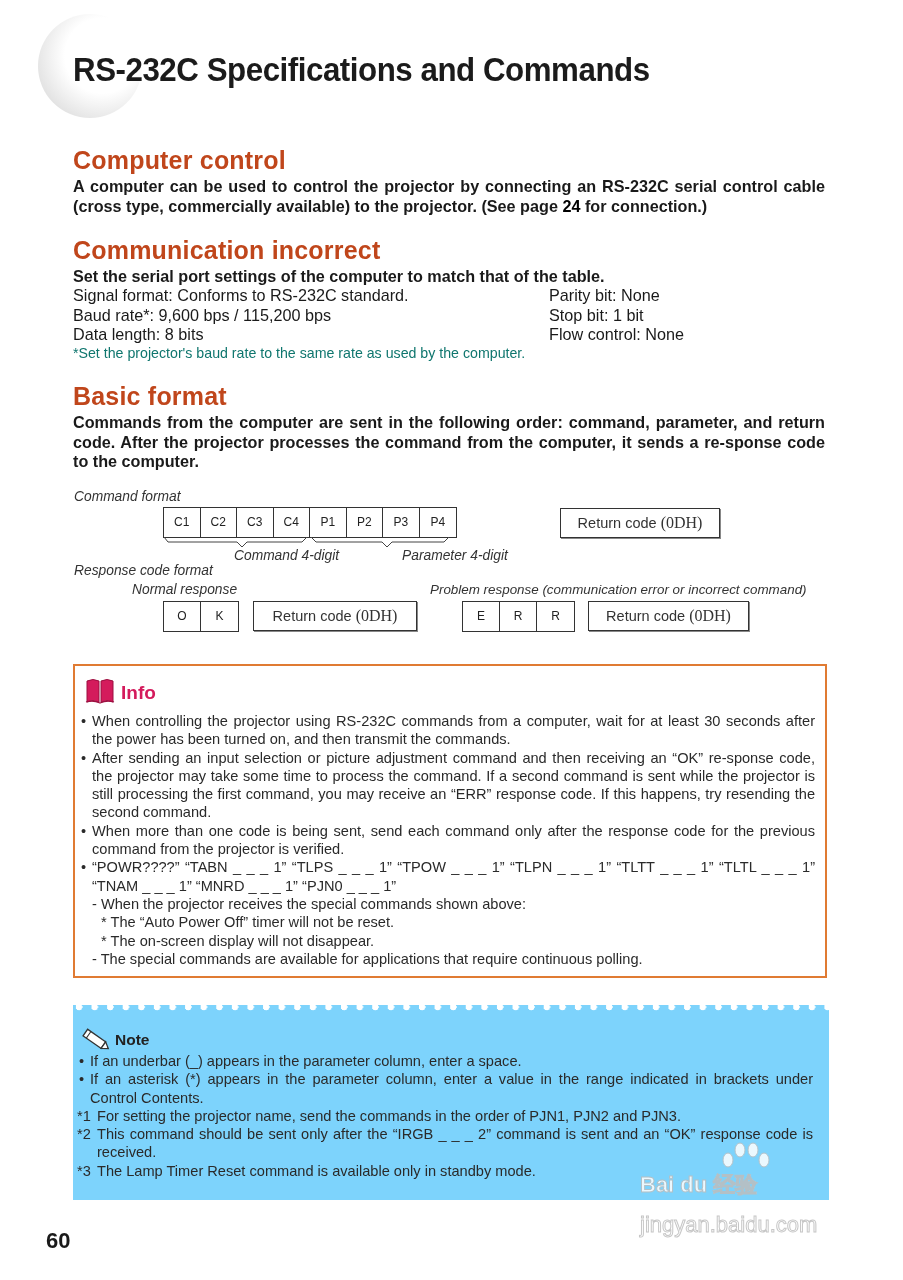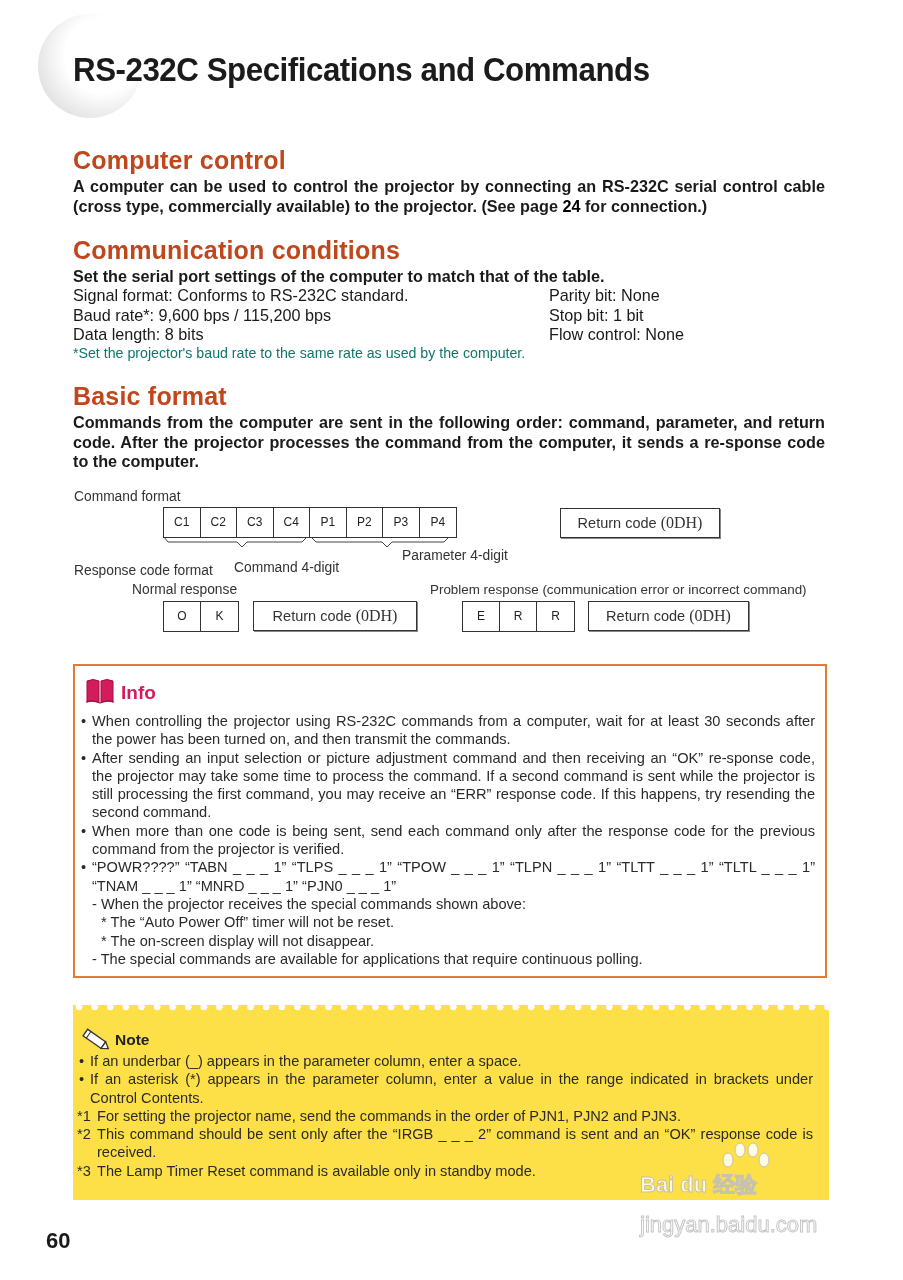--- a/index.html
+++ b/index.html
@@ -11,39 +11,39 @@
 
   .section-heading { position:absolute; left:73px; margin:0; font-size:25px; font-weight:bold; color:#c0461b; letter-spacing:0.2px; }
   .body-bold { position:absolute; left:73px; width:752px; font-size:16.2px; font-weight:bold; line-height:19.5px; margin:0; text-align:justify; color:#1a1a1a; }
   .link-num { color:#000000; }
 
   .cond-grid { position:absolute; left:73px; top:286px; width:752px; font-size:16.2px; font-weight:normal; line-height:19.5px; }
   .cond-row { display:flex; }
   .cond-left { width:476px; }
   .footnote { position:absolute; left:73px; top:345px; font-size:14.2px; color:#0f766e; }
 
-  .diag-label { position:absolute; font-size:13.8px; color:#333; white-space:nowrap; }
+  .diag-label { position:absolute; font-size:13.8px; color:#333; white-space:nowrap;font-style:italic; }
   .cell-row { position:absolute; display:flex; border:1px solid #333; height:29px; }
   .cell { height:29px; line-height:29px; text-align:center; font-family:Liberation Sans, sans-serif; font-size:12px; color:#222; border-right:1px solid #333; box-sizing:border-box; }
   .cell:last-child { border-right:none; }
   .cell-c { width:36.5px; }
   .cell-ok { width:37px; }
   .return-box { position:absolute; height:28px; border:1px solid #333; box-shadow:1px 1px 0 #888; font-size:14.5px; color:#333; line-height:28px; text-align:center; white-space:nowrap; }
   .return-box .paren { font-family:"Liberation Serif", serif; font-size:16px; }
 
   .info-box { position:absolute; left:73px; top:664px; width:754px; height:314px; border:2px solid #e07b33; box-sizing:border-box; background:#fff; }
   .info-header { position:absolute; left:10px; top:12px; display:flex; align-items:flex-end; }
   .info-title { font-size:19px; font-weight:bold; color:#d41b5c; margin-left:6px; }
   .info-list { position:absolute; left:4px; top:46px; width:736px; font-size:14.6px; line-height:18.3px; color:#2a2a2a; margin:0; padding:0; list-style:none; }
   .info-list li { position:relative; padding-left:13px; text-align:justify; }
   .info-list li .bullet { position:absolute; left:2px; top:0; }
   .sub-line { padding-left:13px; }
   .sub-line2 { padding-left:22px; }
 
-  .note-box { position:absolute; left:73px; top:1005px; width:756px; height:195px; background:#fde047;text-decoration:underline; }
+  .note-box { position:absolute; left:73px; top:1005px; width:756px; height:195px; background:#7dd3fc;text-decoration:underline; }
   .note-dots { position:absolute; left:0; top:0; width:100%; height:10px; background: radial-gradient(circle at 6px 2px, #ffffff 3.2px, transparent 3.6px) 0 0 / 15.6px 10px repeat-x; }
   .note-header { position:absolute; left:6px; top:22px; display:flex; align-items:center; }
   .note-title { font-size:15.5px; font-weight:bold; color:#222; margin-left:2px; }
   .note-list { position:absolute; left:4px; top:47px; width:736px; font-size:14.6px; line-height:18.3px; color:#2a2a2a; margin:0; padding:0; list-style:none; }
   .note-list li { position:relative; padding-left:13px; text-align:justify; }
   .note-list li .bullet { position:absolute; left:2px; top:0; }
   .note-list li.fn { padding-left:20px; }
   .note-list li.fn .mark { position:absolute; left:0; top:0; }
 
   .page-number { position:absolute; left:46px; top:1228px; font-size:22px; font-weight:bold; color:#1a1a1a; }
@@ -53,21 +53,21 @@
 </style>
 </head>
 <body>
 
 <div class="deco-circle"></div>
 <h1 class="page-title">RS-232C Specifications and Commands</h1>
 
 <h2 class="section-heading" style="top:146px;">Computer control</h2>
 <p class="body-bold" style="top:177px;"><span>A computer can be used to control the projector by connecting an RS-232C serial control cable (cross type, commercially available) to the projector. (See page </span><span class="link-num">24</span><span> for connection.)</span></p>
 
-<h2 class="section-heading" style="top:236px;">Communication conditions</h2>
+<h2 class="section-heading" style="top:236px;">Communication incorrect</h2>
 <p class="body-bold" style="top:267px;">Set the serial port settings of the computer to match that of the table.</p>
 <div class="cond-grid">
   <div class="cond-row">
     <span class="cond-left">Signal format: Conforms to RS-232C standard.</span>
     <span>Parity bit: None</span>
   </div>
   <div class="cond-row">
     <span class="cond-left">Baud rate*: 9,600 bps / 115,200 bps</span>
     <span>Stop bit: 1 bit</span>
   </div>
@@ -89,21 +89,21 @@
   <div class="cell cell-c">C4</div>
   <div class="cell cell-c">P1</div>
   <div class="cell cell-c">P2</div>
   <div class="cell cell-c">P3</div>
   <div class="cell cell-c">P4</div>
 </div>
 <svg style="position:absolute; left:160px; top:536px;" width="300" height="14">
   <polyline points="4,1 8,6 77,6 82,11 87,6 142,6 147,1" fill="none" stroke="#444" stroke-width="1"></polyline>
   <polyline points="151,1 156,6 222,6 227,11 232,6 284,6 289,1" fill="none" stroke="#444" stroke-width="1"></polyline>
 </svg>
-<div class="diag-label" style="left:234px; top:560px;text-align:right;">Command 4-digit</div>
+<div class="diag-label" style="left:234px; top:548px;text-align:right;">Command 4-digit</div>
 <div class="diag-label" style="left:402px; top:548px;">Parameter 4-digit</div>
 
 <div class="return-box" style="left:560px; top:508px; width:158px;"><span>Return code </span><span class="paren">(0DH)</span></div>
 
 <div class="diag-label" style="left:74px; top:563px;">Response code format</div>
 <div class="diag-label" style="left:132px; top:582px;">Normal response</div>
 <div class="diag-label" style="left:430px; top:582px; font-size:13.4px;">Problem response (communication error or incorrect command)</div>
 
 <div class="cell-row" style="left:163px; top:601px;">
   <div class="cell cell-ok">O</div>

